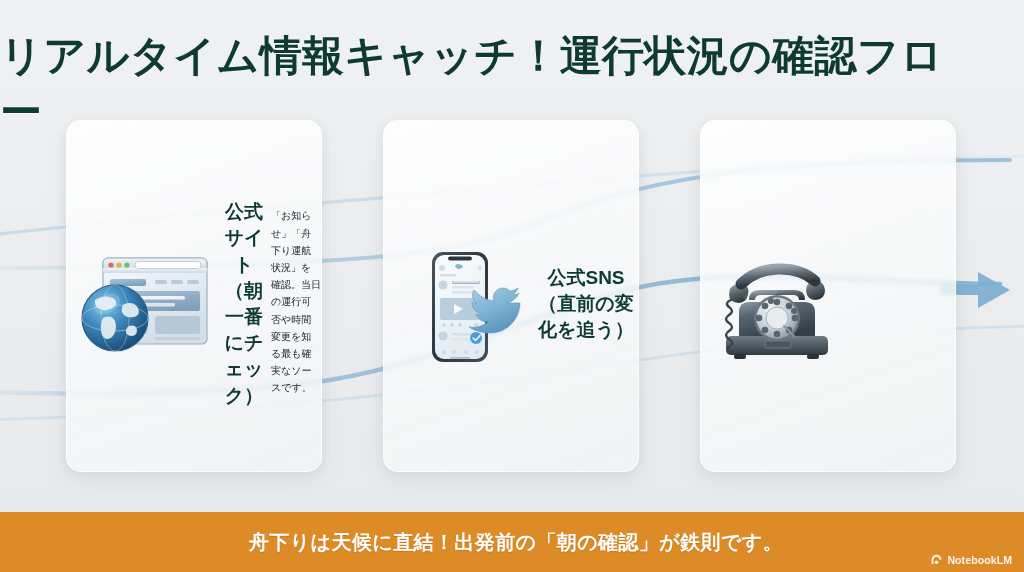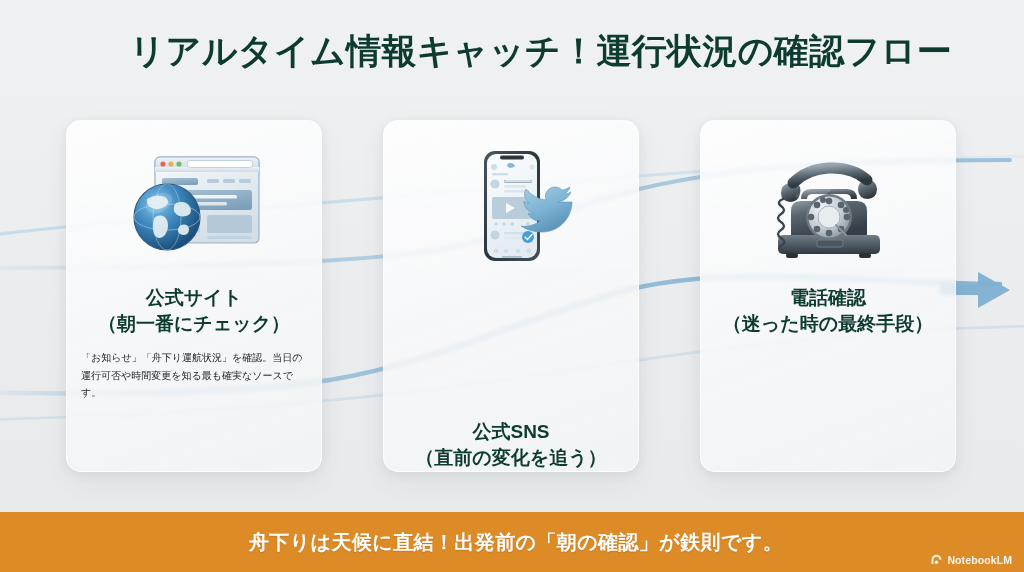--- a/index.html
+++ b/index.html
@@ -32,43 +32,42 @@
     height: 572px;
     pointer-events: none;
   }
 
   
   #title {
     position: absolute;
     top: 28px;
     left: 0;
     width: 952px;
-    text-align: right;
-    font-size: 35px;
+    text-align: left;
+    font-size: 42px;
     font-weight: 700;
     letter-spacing: 0.3px;
     color: #0e3b31;
     text-shadow: 0 1px 0 rgba(255,255,255,.55);
     z-index: 5;
   }
 
   
   .card {
     position: absolute;
     top: 120px;
     width: 256px;
     height: 352px;
     border-radius: 15px;
     background: linear-gradient(160deg, rgba(255,255,255,.88) 0%, rgba(250,251,252,.80) 45%, rgba(243,245,246,.78) 100%);
     border: 1px solid rgba(255,255,255,.75);
     box-shadow: 0 2px 10px rgba(90,105,120,.10), 0 10px 26px rgba(90,105,120,.07);
     backdrop-filter: blur(2px);
     z-index: 4;
     display: flex;
-    flex-direction: column;
     align-items: center;
   }
   #card-1 { left: 66px; }
   #card-2 { left: 383px; justify-content: space-between; }
   #card-3 { left: 700px; }
 
   .card-icon {
     margin-top: 22px;
     width: 150px;
     height: 126px;
@@ -369,22 +368,20 @@
         <path d="M114,36 q9,1 10,10 q0,9 -9,10 q-9,0 -10,-9 q0,-9 9,-11 Z" fill="url(#handG)"></path>
         <path d="M40,40 q14,-14 36,-15 q24,-1 38,12" stroke="url(#handG)" stroke-width="11" fill="none" stroke-linecap="round"></path>
 
         <g stroke="#3b444b" stroke-width="2.4" fill="none" stroke-linecap="round">
           <path d="M30,56 q-7,3 -2,7 q6,4 0,8 q-6,4 0,8 q6,4 0,8 q-6,4 0,8 q6,4 1,7 q-5,3 1,6"></path>
         </g>
 
         <ellipse cx="60" cy="50" rx="18" ry="5" fill="#ffffff" opacity="0.12" transform="rotate(-12 60 50)"></ellipse>
       </svg>
     </div>
-    <div class="card-heading">電話確認
-（迷った時の最終手段）</div>
   </div>
 
   <div id="footer">
     <div id="footer-text">舟下りは天候に直結！出発前の「朝の確認」が鉄則です。</div>
     <div id="watermark">
       <svg width="13" height="13" viewBox="0 0 16 16">
         <path d="M8,2.2 C4.6,2.2 1.9,5 1.9,8.4 L1.9,13.6 L4.2,13.6 L4.2,8.4 C4.2,6.3 5.9,4.6 8,4.6 C10.1,4.6 11.8,6.3 11.8,8.4 L14.1,8.4 C14.1,5 11.4,2.2 8,2.2 Z" fill="#ffffff" opacity="0.95"></path>
         <circle cx="8" cy="11.4" r="2.1" fill="#ffffff" opacity="0.95"></circle>
       </svg>
       <span id="watermark-label">NotebookLM</span>

